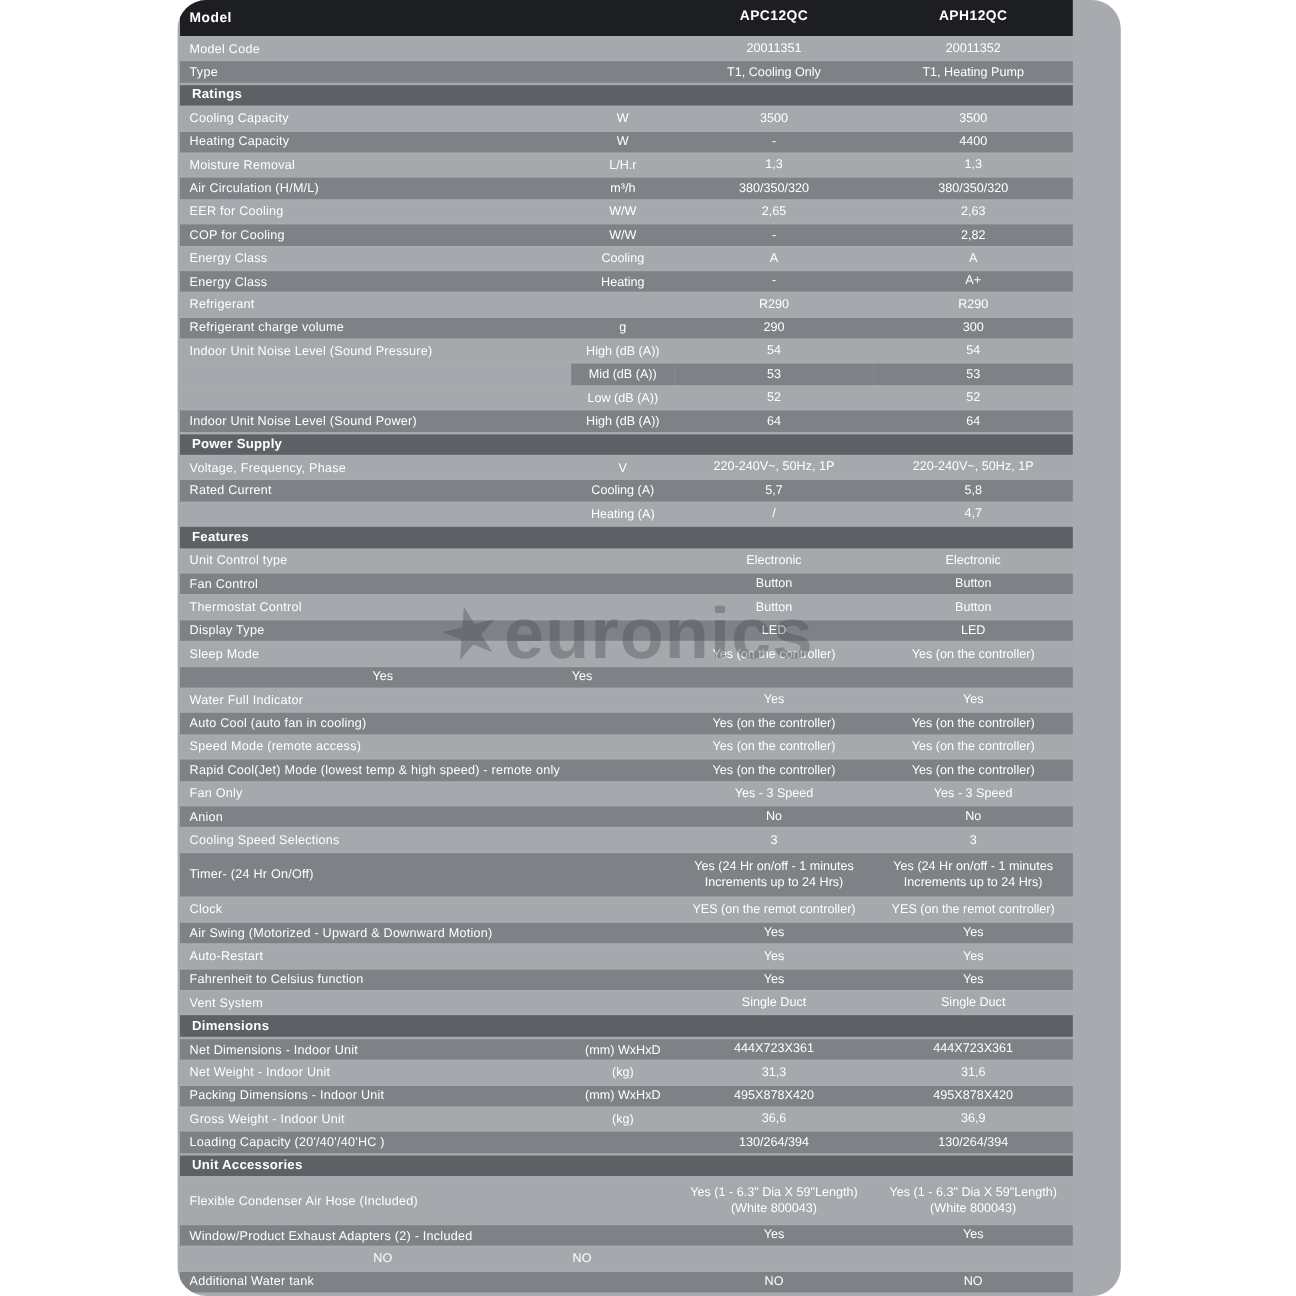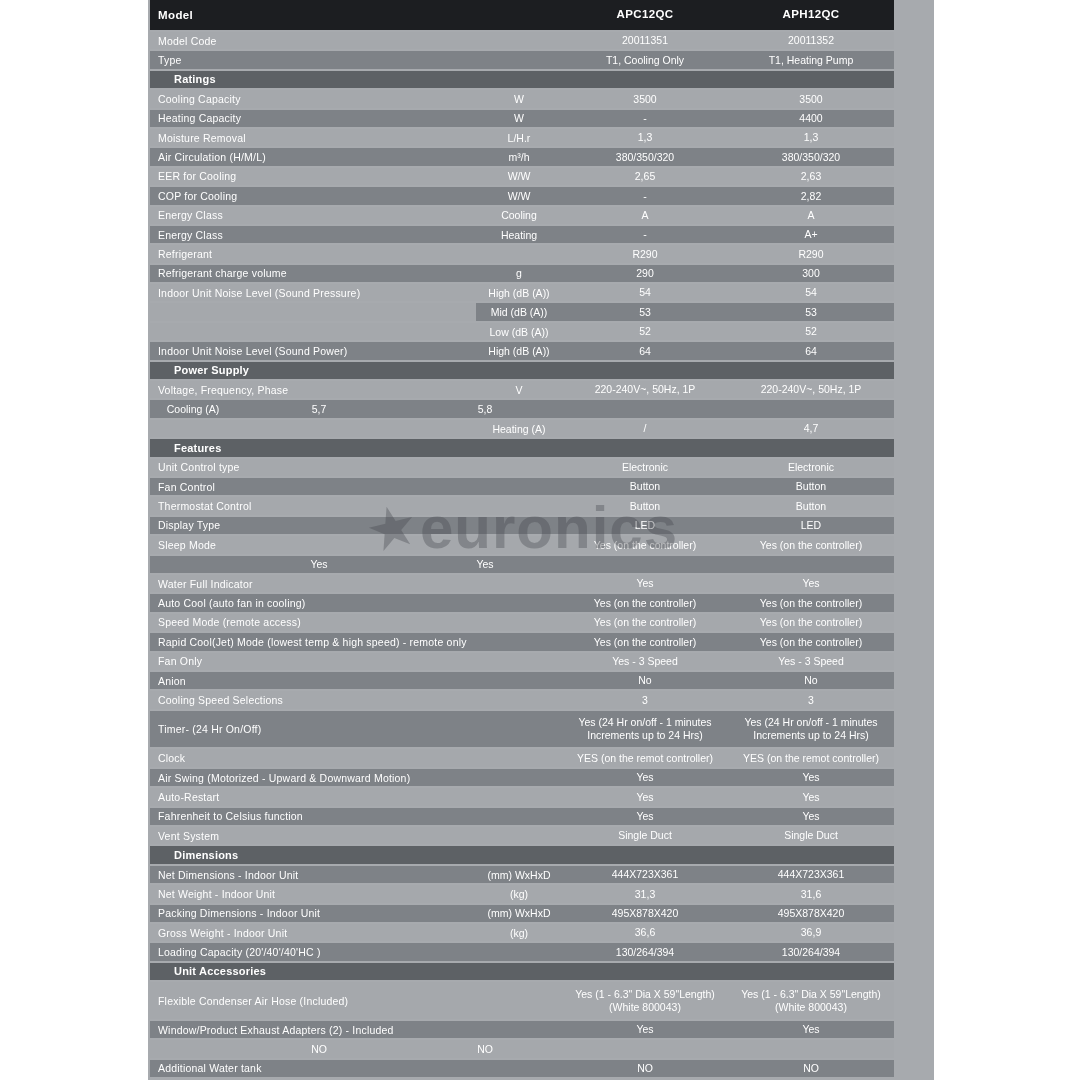--- a/index.html
+++ b/index.html
@@ -16,20 +16,21 @@
     background:#ffffff;
     position:relative;
     font-family:"Liberation Sans",sans-serif;
     overflow:hidden;
   }
   .table-wrap{
     position:absolute;left:148px;top:0;
     width:786px;height:1080px;
     background:var(--table-bg);
     overflow:hidden;
+    border-radius:24px;
   }
   .rows{position:absolute;left:2px;top:0;width:744px;}
   .row{display:flex;height:17.4px;margin-bottom:2px;color:var(--text);}
   .row.header{height:30px;background:var(--header-bg);}
   .row.light{background:var(--row-light);}
   .row.dark{background:var(--row-dark);}
   .row.middark{background:var(--row-light);}
   .row.middark .c-unit,.row.middark .c-v{background:var(--row-dark);}
   .row.section{background:var(--section);}
   .row.double{height:36.8px;}
@@ -42,21 +43,21 @@
     flex:0 0 86px;display:flex;align-items:center;justify-content:center;
     font-size:10.5px;white-space:nowrap;
   }
   .c-v{
     flex:0 0 166px;display:flex;align-items:center;justify-content:center;
     font-size:10.5px;text-align:center;white-space:pre-line;line-height:1.2;
   }
   .row.header .c-label,.row.header .c-v{font-weight:bold;font-size:11.5px;letter-spacing:.4px;}
   .c-section{
     flex:1 1 auto;display:flex;align-items:center;
-    padding-left:24px;font-weight:bold;font-size:11px;letter-spacing:.2px;
+    padding-left:10px;font-weight:bold;font-size:11px;letter-spacing:.2px;
   }
   .watermark{
     position:absolute;left:366px;top:498px;
     display:flex;align-items:center;
     color:rgba(66,70,75,0.35);
     z-index:5;pointer-events:none;
   }
   .watermark .star{font-size:58px;line-height:1;transform:rotate(-14deg);margin-right:2px;}
   .watermark .wm-text{font-size:60px;font-weight:bold;line-height:1;letter-spacing:1px;}
 </style>
@@ -174,20 +175,21 @@
       <div class="row section">
         <div class="c-section">Power Supply</div>
       </div>
       <div class="row light">
         <div class="c-label">Voltage, Frequency, Phase</div>
         <div class="c-unit">V</div>
         <div class="c-v">220-240V~, 50Hz, 1P</div>
         <div class="c-v">220-240V~, 50Hz, 1P</div>
       </div>
       <div class="row dark">
+        <div class="c-label">Rated Current</div>
         <div class="c-unit">Cooling (A)</div>
         <div class="c-v">5,7</div>
         <div class="c-v">5,8</div>
       </div>
       <div class="row light">
         <div class="c-label"></div>
         <div class="c-unit">Heating (A)</div>
         <div class="c-v">/</div>
         <div class="c-v">4,7</div>
       </div>

